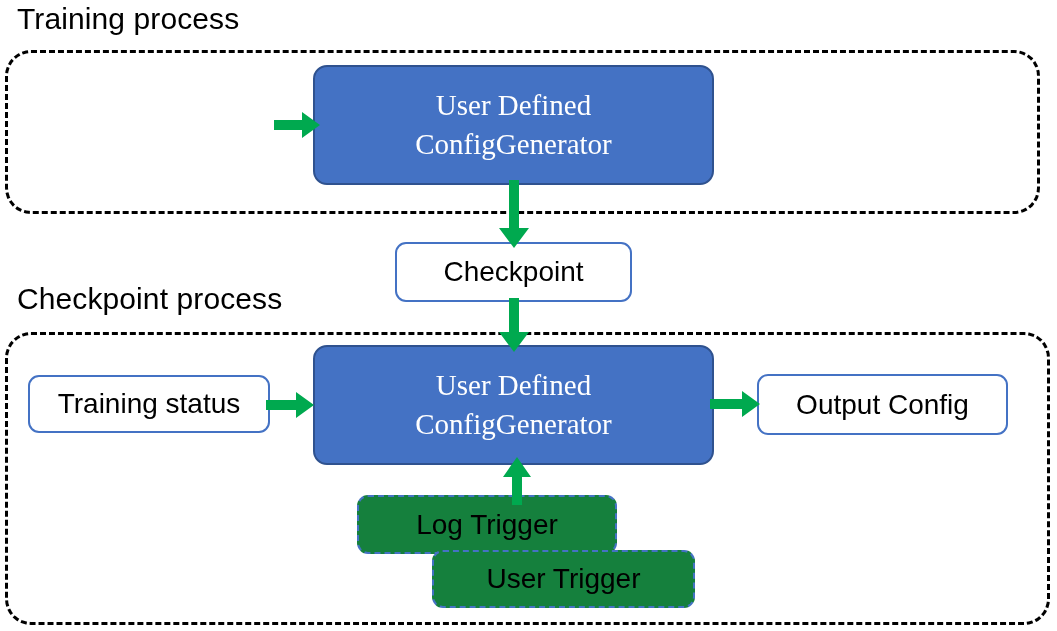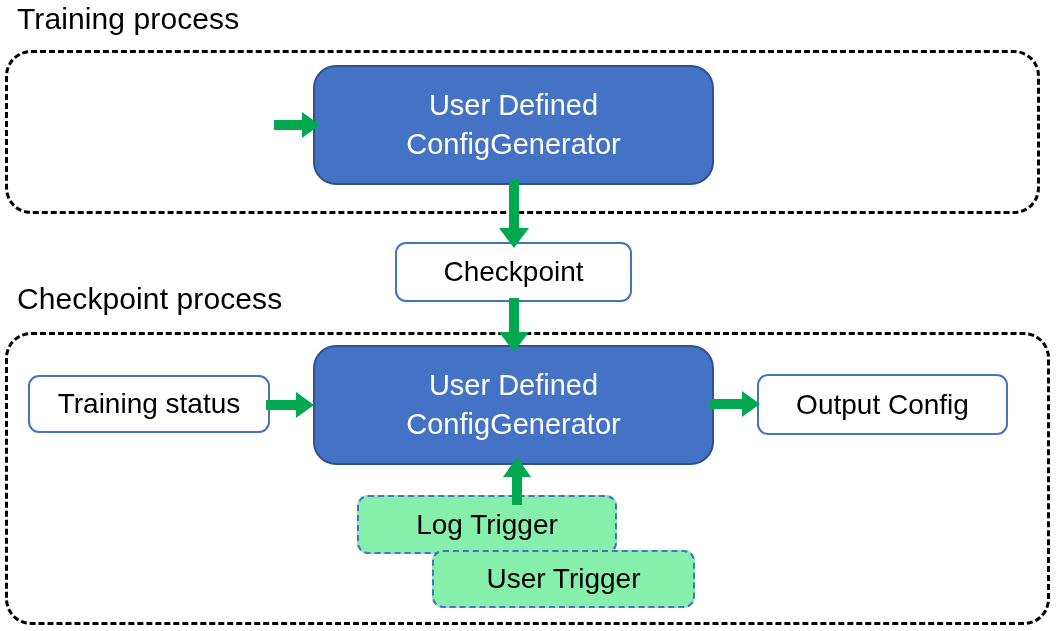--- a/index.html
+++ b/index.html
@@ -62,39 +62,40 @@
   #node-checkpoint    { left: 395px; top: 242px; width: 237px; height: 60px; }
   #node-current-status{ left: 28px;  top: 375px; width: 242px; height: 58px; }
   #node-output-config { left: 757px; top: 374px; width: 251px; height: 61px; }
 
   
   .process-box {
     position: absolute;
     box-sizing: border-box;
     background: #4472C4;
     border: 2px solid #2F528F;
-    border-radius: 23px;
+    border-radius: 14px;
     color: #ffffff;
     font-size: 29px;
     line-height: 39px;
     display: flex;
     align-items: center;
     justify-content: center;
     text-align: center;
     z-index: 3;
+    font-family: Liberation Serif, serif;
   }
   .process-box .pb-line { display: block; }
   #proc-training  { left: 313px; top: 65px;  width: 401px; height: 120px; }
   #proc-inference { left: 313px; top: 345px; width: 401px; height: 120px; }
 
   
   .trigger-box {
     position: absolute;
     box-sizing: border-box;
-    background: #86efac;
+    background: #15803d;
     border: 2px dashed #4472C4;
     border-radius: 11px;
     color: #000000;
     font-size: 28px;
     display: flex;
     align-items: center;
     justify-content: center;
     text-align: center;
     white-space: nowrap;
   }

